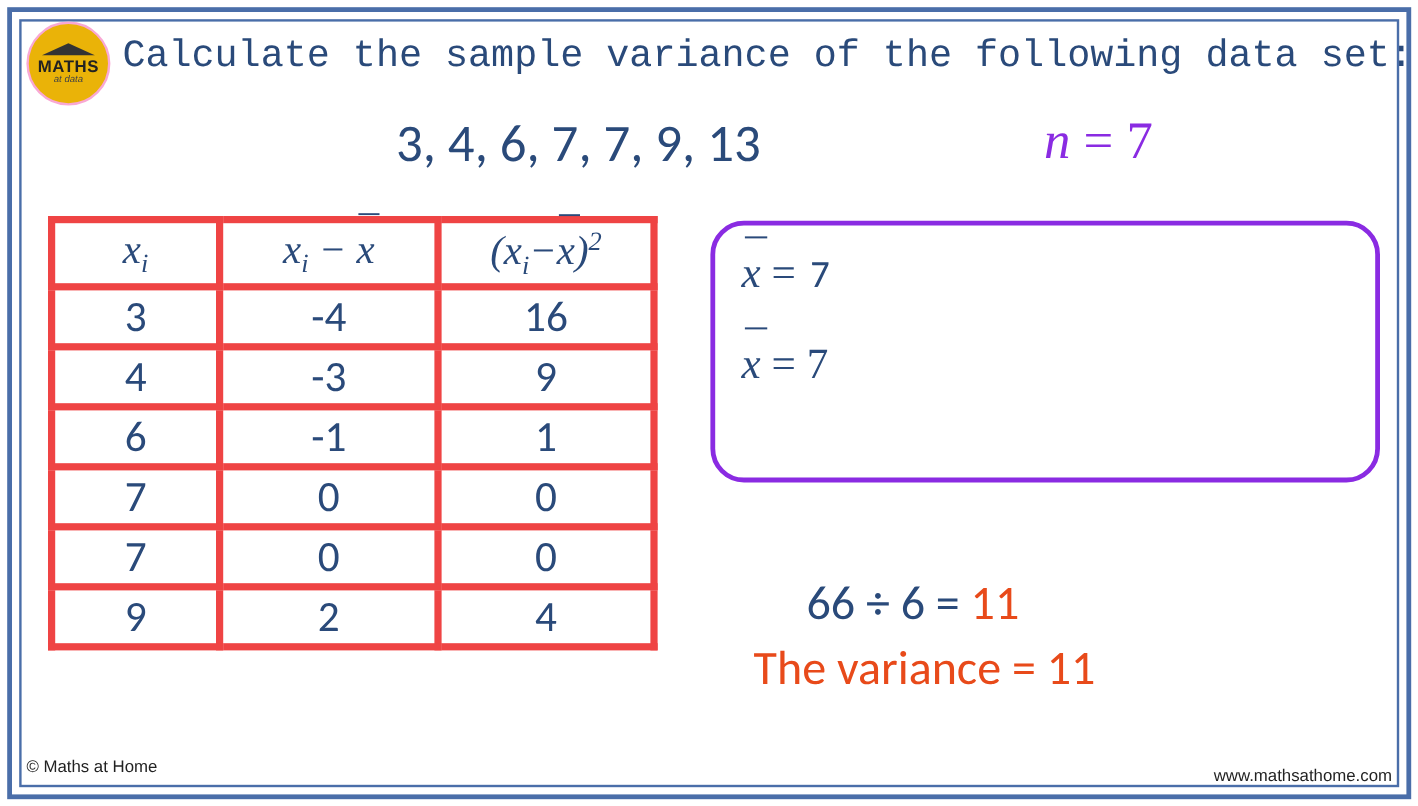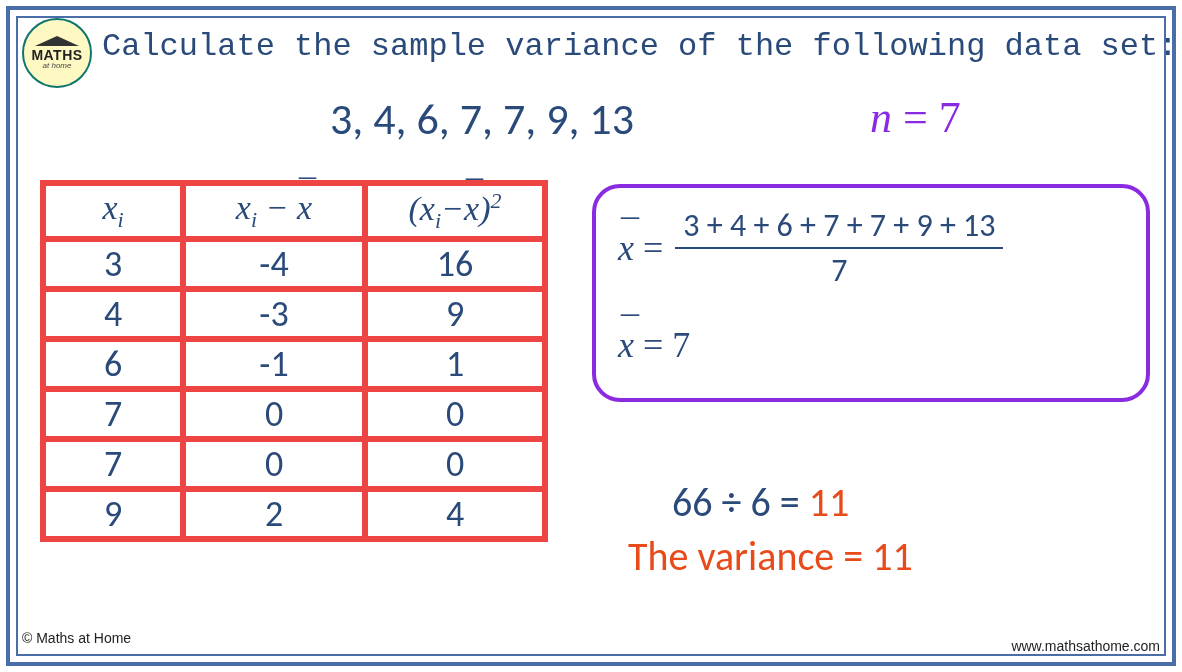--- a/index.html
+++ b/index.html
@@ -19,29 +19,29 @@
   .inner-border {
     position: absolute;
     top: 6px; left: 6px; right: 6px; bottom: 6px;
     border: 2px solid #4a6ea9;
     background: #fff;
   }
   .logo {
     position: absolute;
     top: 18px; left: 22px;
     width: 70px; height: 70px;
-    border: 2px solid #0f766e;
+    border: 2px solid #f9a8d4;
     border-radius: 50%;
     display: flex;
     flex-direction: column;
     align-items: center;
     justify-content: center;
     font-family: Arial, sans-serif;
     line-height: 1;
-    background: #fef9c3;
+    background: #eab308;
     z-index: 10;
   }
   .logo-roof {
     width: 0; height: 0;
     border-left: 22px solid transparent;
     border-right: 22px solid transparent;
     border-bottom: 10px solid #333;
     margin-bottom: 2px;
   }
   .logo-text { font-size: 14px; font-weight: bold; color: #222; letter-spacing: 0.5px;}
@@ -146,21 +146,21 @@
 </head>
 <body>
 
 <div class="outer-border">
   <div class="inner-border"></div>
 </div>
 
 <div class="logo">
   <div class="logo-roof"></div>
   <div class="logo-text">MATHS</div>
-  <div class="logo-sub">at home</div>
+  <div class="logo-sub">at data</div>
 </div>
 
 <div class="title">Calculate the sample variance of the following data set:</div>
 
 <div class="dataset">3, 4, 6, 7, 7, 9, 13</div>
 
 <div class="n-eq">
   <span style="font-style:italic">n</span> <span style="font-style:normal">=</span> <span style="font-style:normal">7</span>
 </div>
 
@@ -203,21 +203,20 @@
           <td class="c3">4</td>
         </tr>
   </tbody>
     </table>
 </div>
 
 <div class="mean-box">
   <div class="mean-line1">
     <span class="xbar"><span style="position:relative">x<span style="position:absolute;left:3px;top:-16px;font-style:normal">¯</span></span> <span style="font-style:normal">=</span></span>
     <span class="frac">
-      <span class="num">3 + 4 + 6 + 7 + 7 + 9 + 13</span>
       <span class="den">7</span>
     </span>
   </div>
   <div class="mean-line2"><span style="position:relative">x<span style="position:absolute;left:3px;top:-16px;font-style:normal">¯</span></span> <span style="font-style:normal">= 7</span></div>
 </div>
 
 <div class="variance-calc">
   <span>66 ÷ 6 =</span> <span class="result">11</span>
 </div>
 

